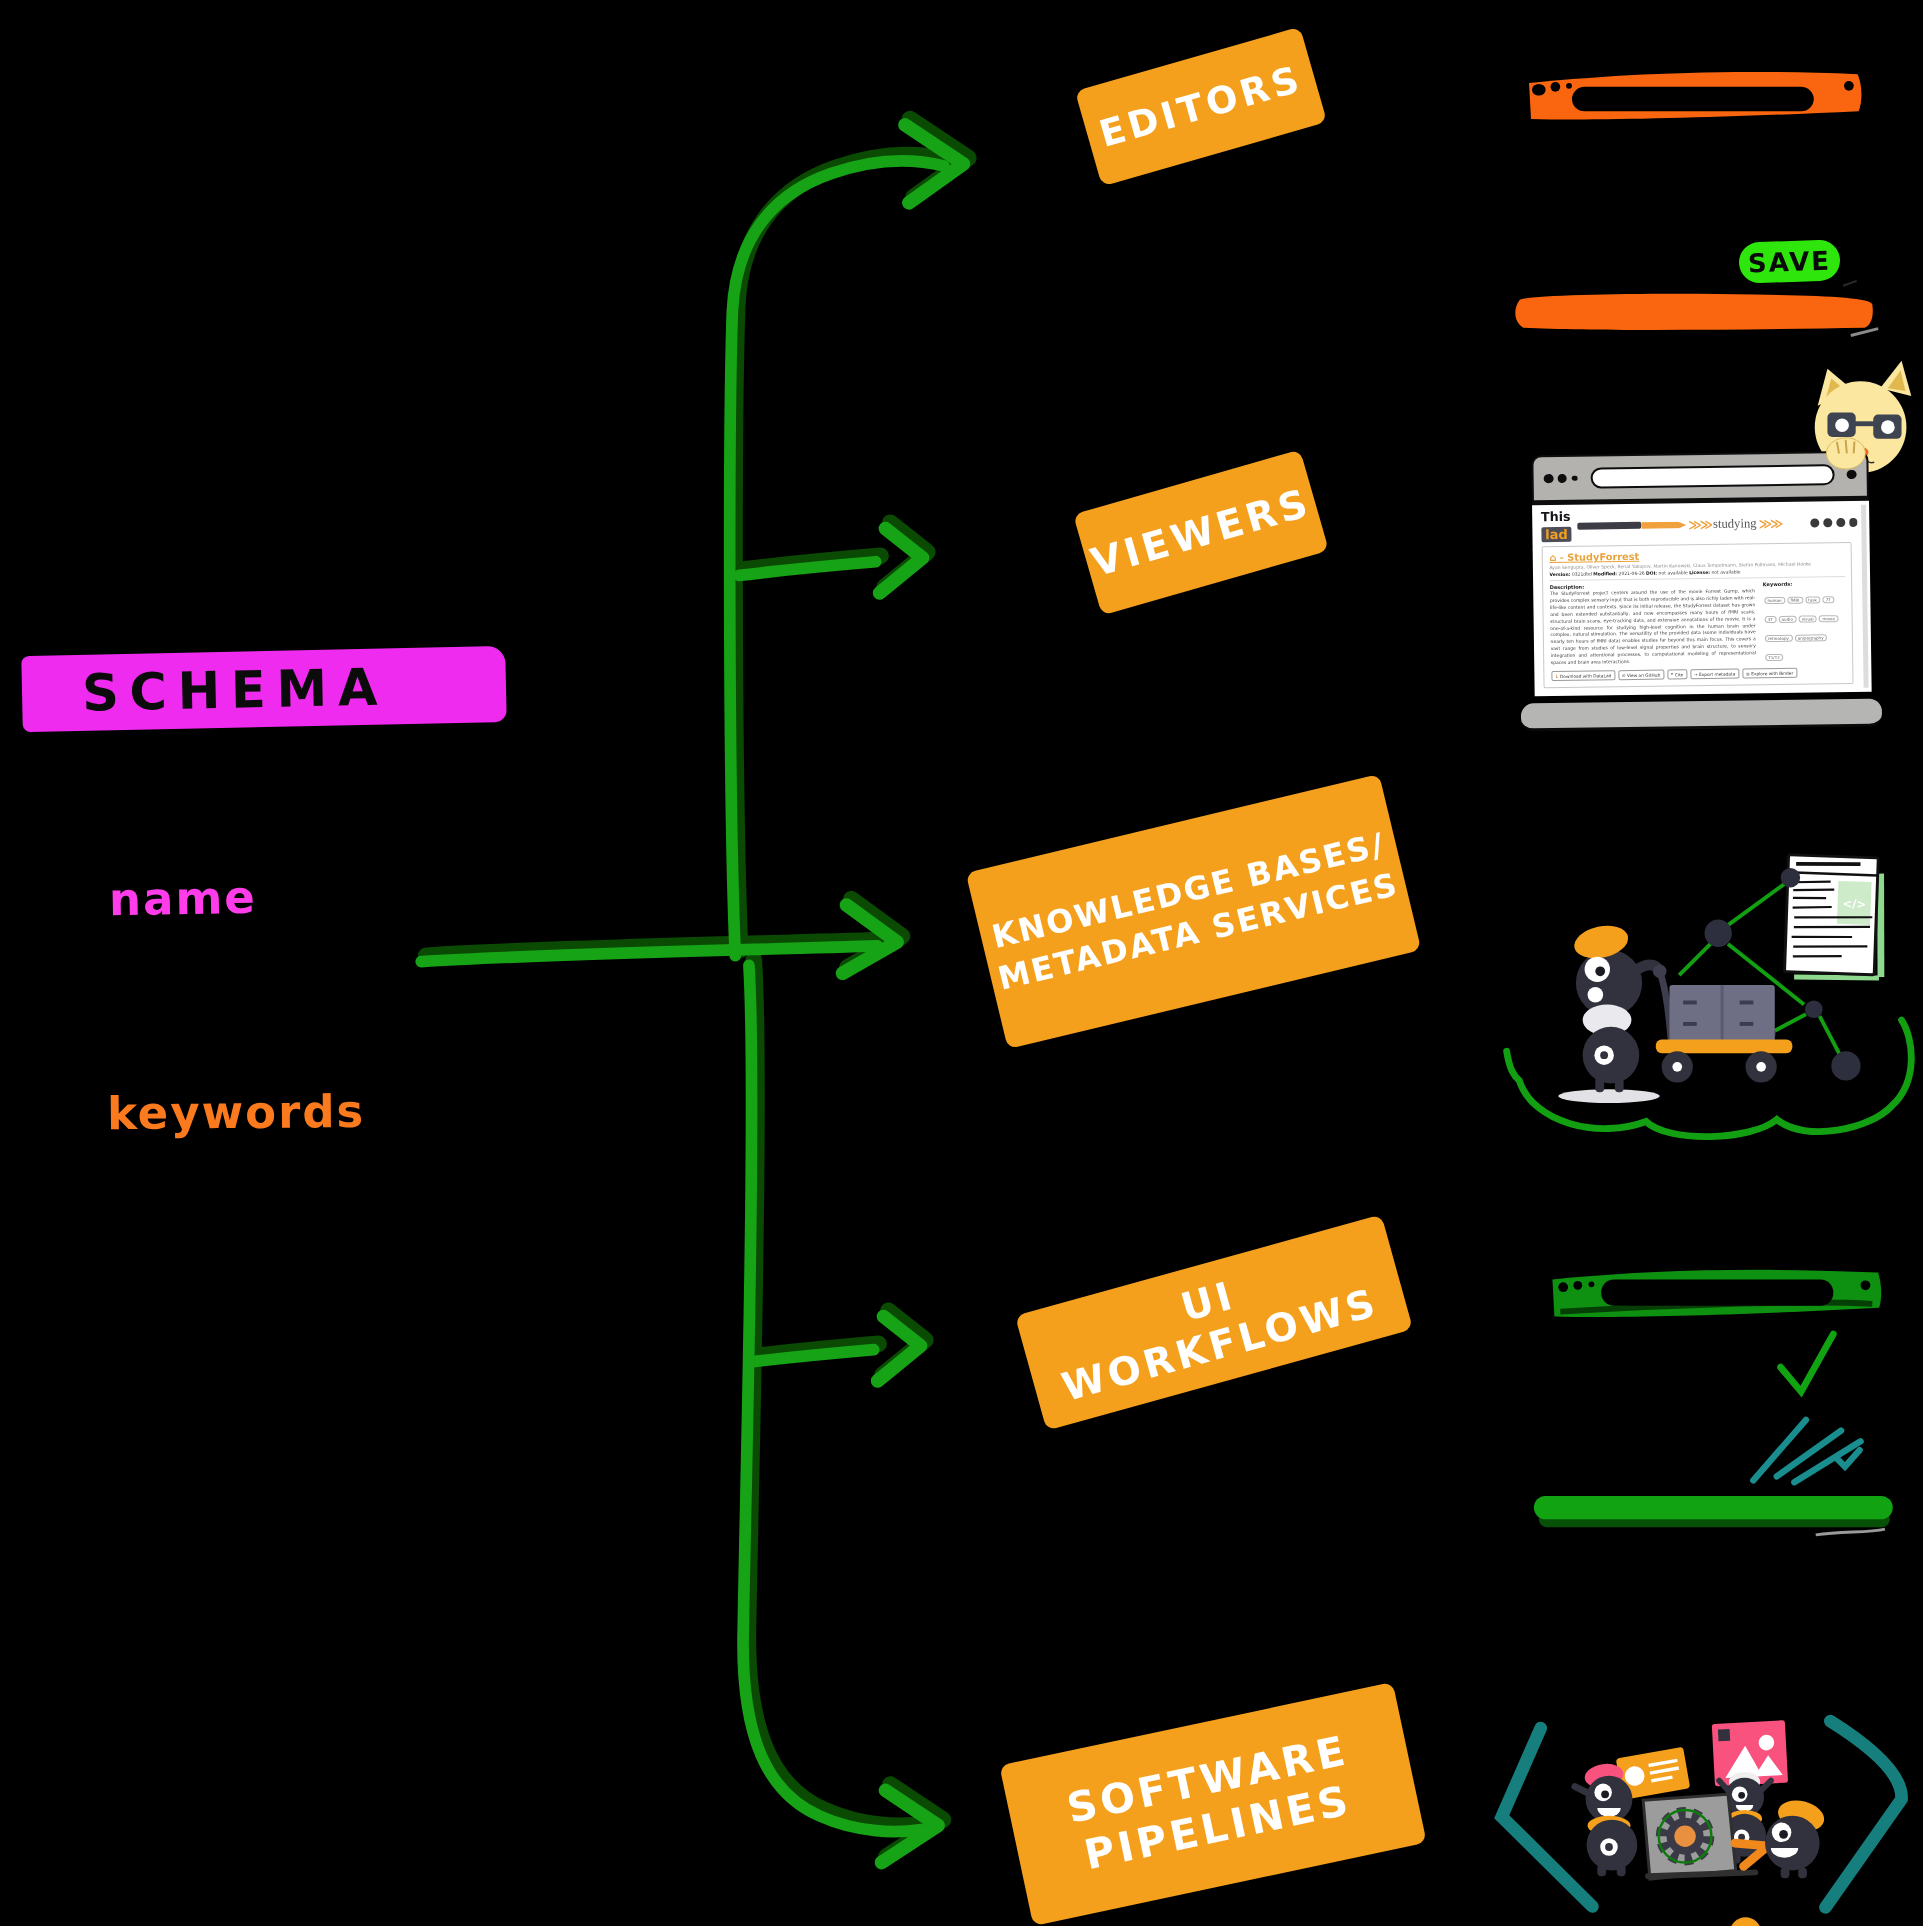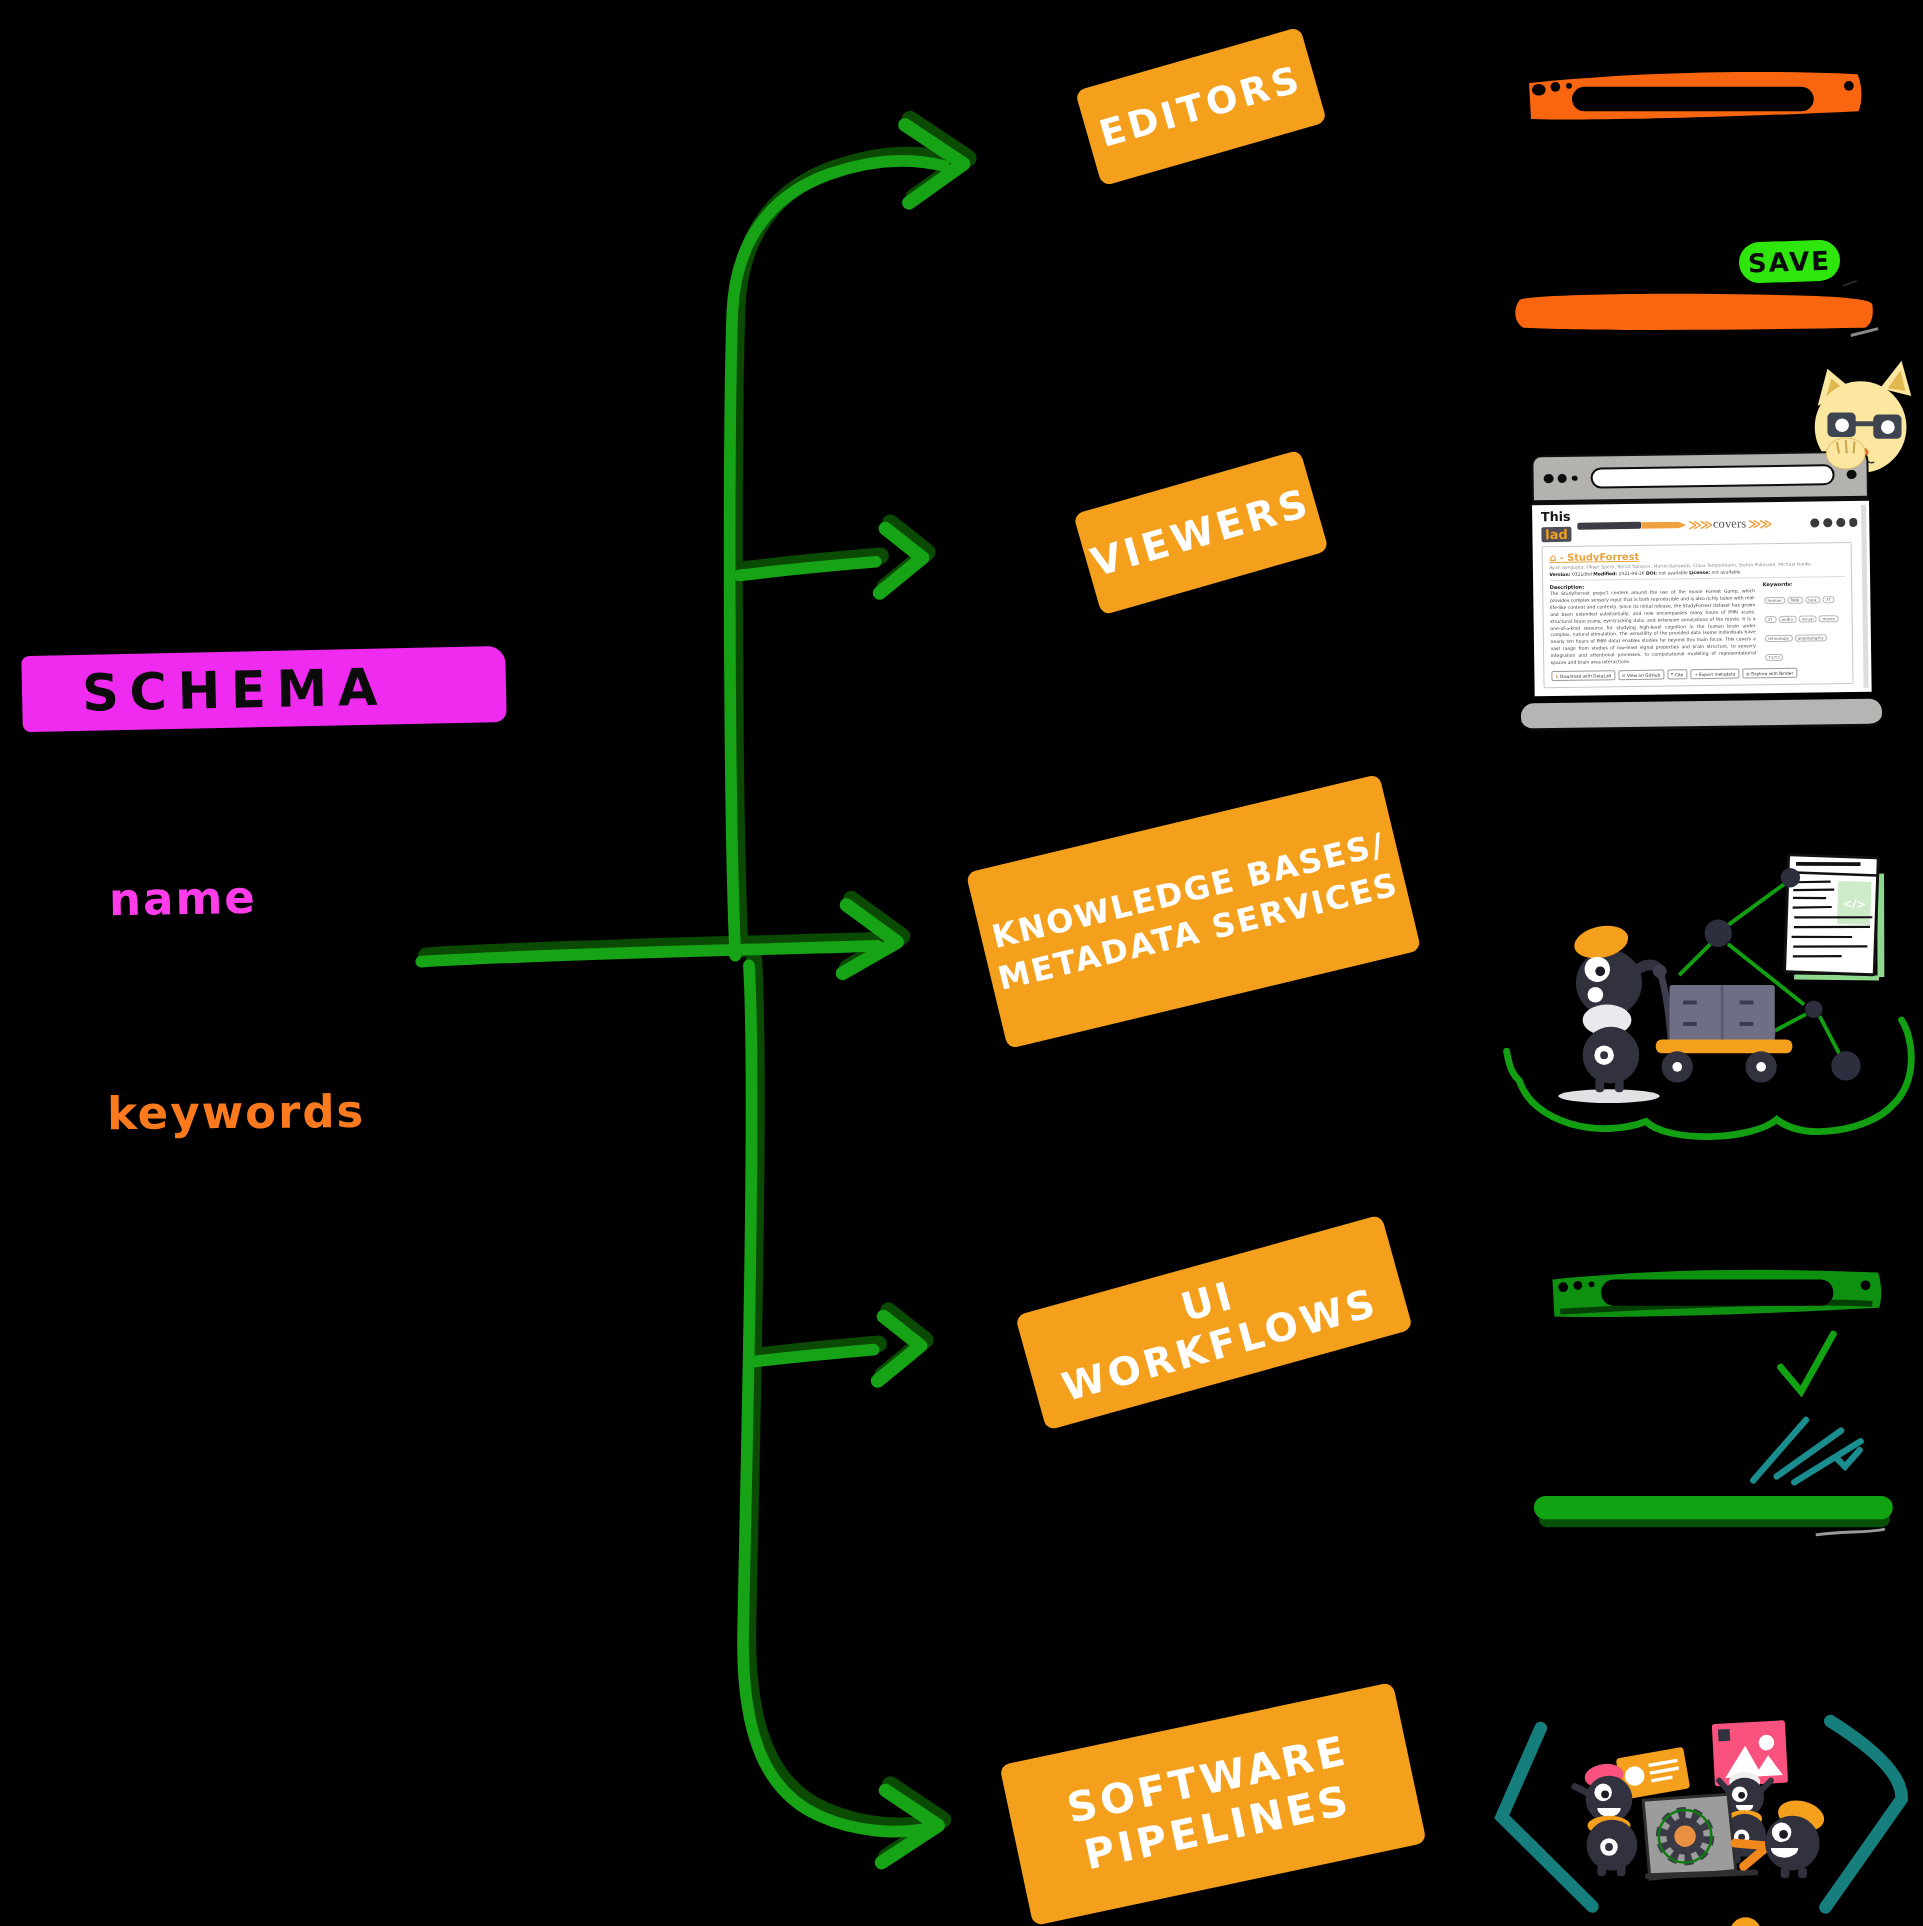--- a/index.html
+++ b/index.html
@@ -322,21 +322,21 @@
   <div class="bw-page">
     <div class="scrollstrip"></div>
     <div class="bw-head">
       <div>
         <div class="logo-top">This</div>
         <div class="logo-bottom">lad</div>
       </div>
       <span class="bar-dark"></span>
       <span class="bar-orange"></span>
       <span class="chev">≫≫</span>
-      <span class="cat-word">covers</span>
+      <span class="cat-word">studying</span>
       <span class="chev">≫≫</span>
       <span class="hspacer"></span>
       <span class="hicon"></span>
       <span class="hicon"></span>
       <span class="hicon"></span>
       <span class="hicon"></span>
     </div>
     <div class="content-box">
       <div class="cb-title">⌂ - StudyForrest</div>
       <div class="cb-authors">Ayan Sengupta, Oliver Speck, Renat Yakupov, Martin Kanowski, Claus Tempelmann, Stefan Pollmann, Michael Hanke</div>

